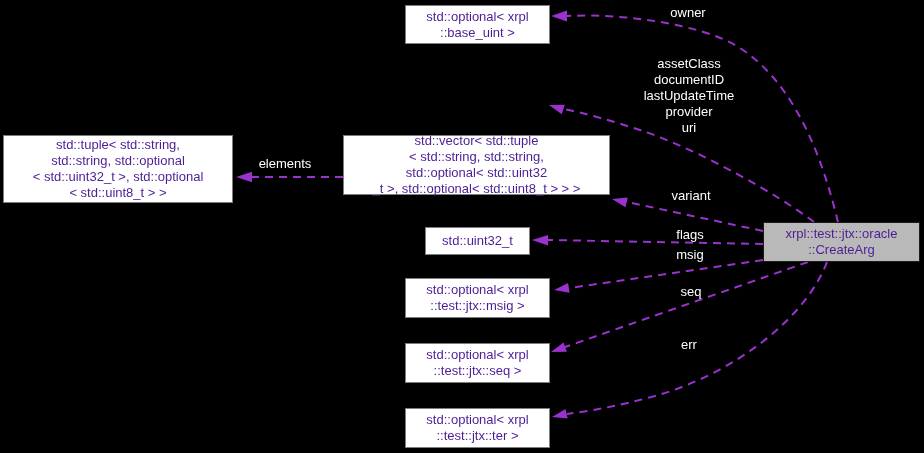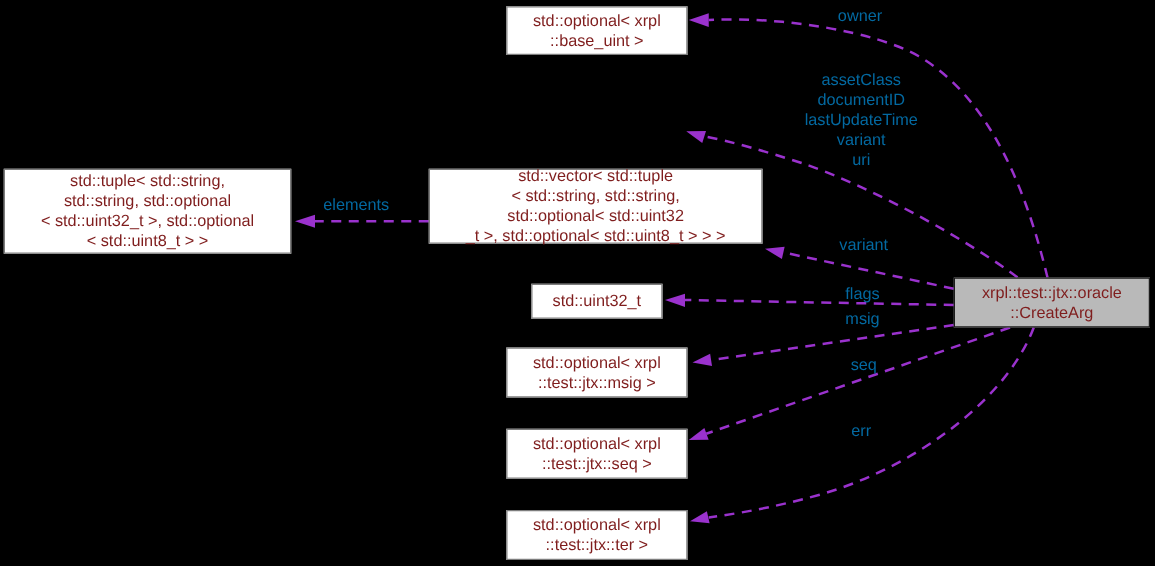--- a/index.html
+++ b/index.html
@@ -9,38 +9,38 @@
     background:#000;
     font-family:"Liberation Sans", sans-serif;
     overflow:hidden;
   }
   #edges { position:absolute; left:0; top:0; width:924px; height:453px; }
   .node {
     position:absolute;
     box-sizing:border-box;
     background:#ffffff;
     border:1px solid #7d7d7d;
-    color:#7f1d1d;
+    color:#4c1d95;
     font-size:13px;
     line-height:16px;
     text-align:center;
     white-space:pre-line;
     display:flex;
     align-items:center;
     justify-content:center;
     padding:1px 2px;
   }
   .node.main {
     background:#b9b9b9;
     border:1px solid #1c1c1c;
   }
   .edge-label {
     position:absolute;
     transform:translateX(-50%);
-    color:#0369a1;
+    color:#ffffff;
     font-size:13px;
     line-height:16px;
     text-align:center;
     white-space:pre-line;
   }
 </style>
 </head>
 <body>
 
 <div id="canvas">
@@ -94,21 +94,21 @@
 ::test::jtx::ter &gt;</div>
 
   <div class="node main" style="left:763px; top:222px; width:157px; height:40px;">xrpl::test::jtx::oracle
 ::CreateArg</div>
 
   <div class="edge-label" style="left:688px; top:5px;">owner</div>
 
   <div class="edge-label" style="left:689px; top:56px;">assetClass
 documentID
 lastUpdateTime
-variant
+provider
 uri</div>
 
   <div class="edge-label" style="left:285px; top:156px;">elements</div>
 
   <div class="edge-label" style="left:691px; top:188px;">variant</div>
 
   <div class="edge-label" style="left:690px; top:227px;">flags</div>
 
   <div class="edge-label" style="left:690px; top:247px;">msig</div>
 

